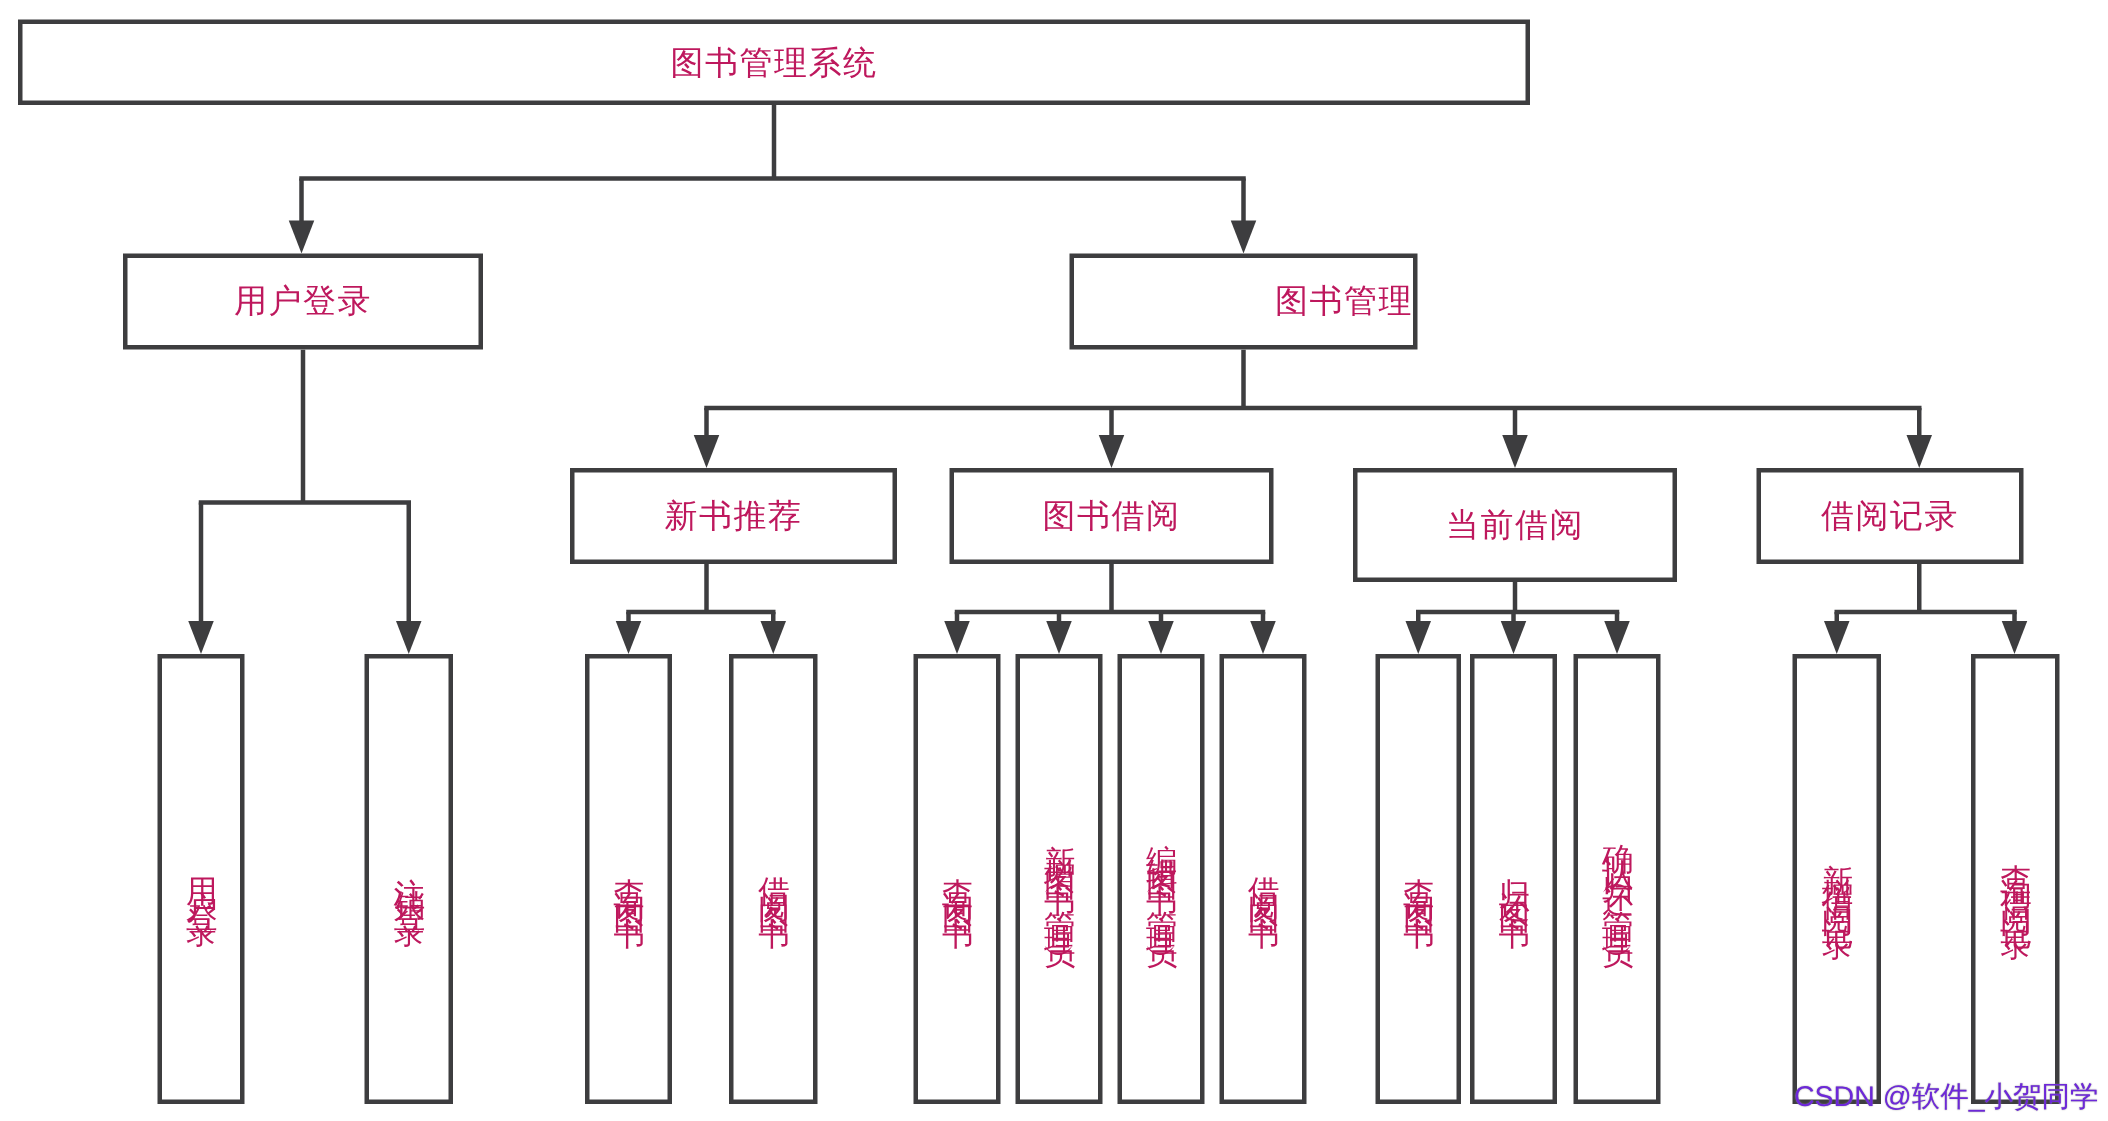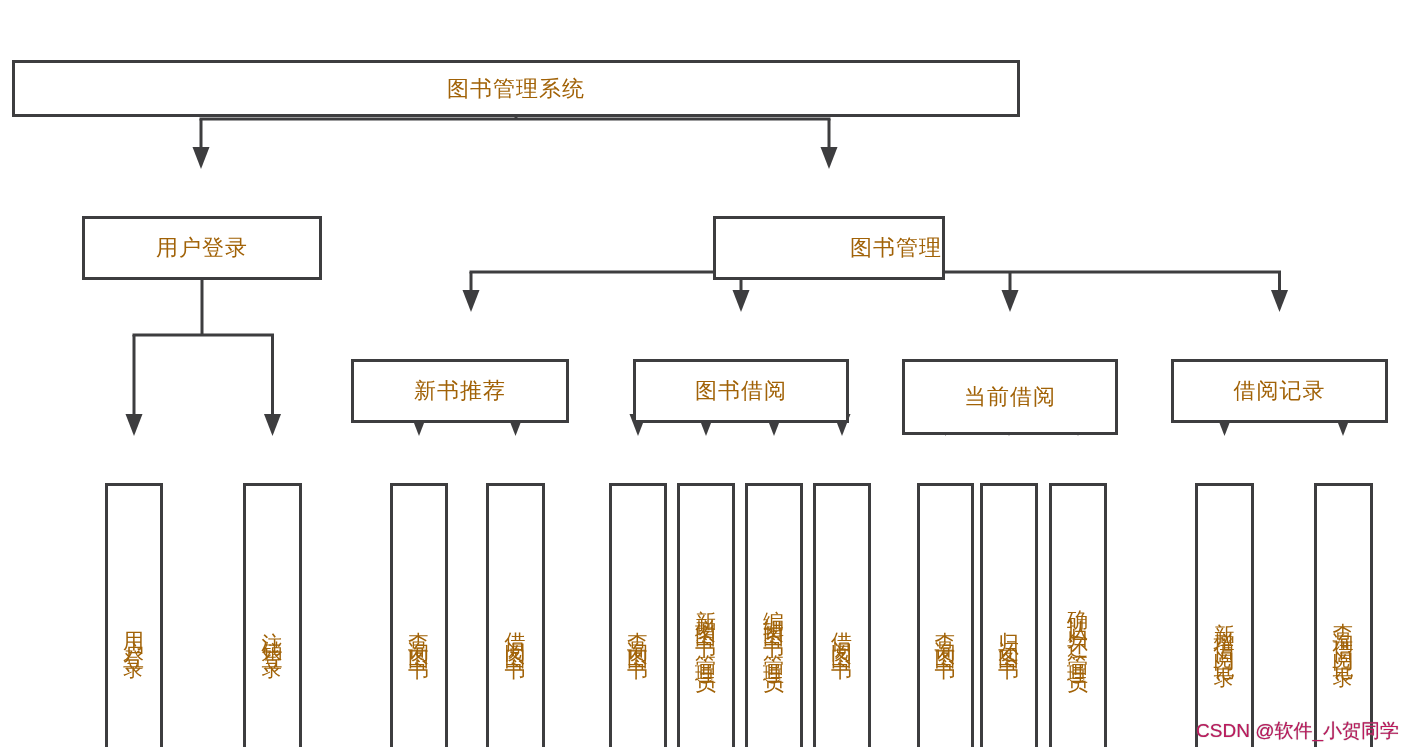--- a/index.html
+++ b/index.html
@@ -23,42 +23,41 @@
   }
   .node {
     position: absolute;
     box-sizing: border-box;
     background: #ffffff;
     border: 3px solid #3d3d3f;
     display: flex;
     align-items: center;
     justify-content: center;
     z-index: 1;
-    color: #a16207;
-    margin-top: 47px;
+    color: #be185d;
   }
   .node .hlabel {
     font-size: 22px;
     letter-spacing: 1px;
     white-space: nowrap;
   }
   .node .vlabel {
     writing-mode: vertical-rl;
     text-orientation: mixed;
     font-size: 21px;
     letter-spacing: 9px;
     line-height: 1;
     white-space: nowrap;
   }
   #watermark {
     position: absolute;
     right: 6px;
     bottom: 3px;
     font-size: 19px;
-    color: #be185d;
+    color: #6d28d9;
     text-shadow: 0 0 1px #8a8a8a;
     z-index: 2;
     white-space: nowrap;
   }
 </style>
 </head>
 <body>
 
 <div id="canvas">
 
@@ -135,30 +134,30 @@
     <span class="hlabel">图书管理系统</span>
   </div>
 
   <div class="node" style="left:82px; top:169px; width:240px; height:64px;">
     <span class="hlabel">用户登录</span>
   </div>
   <div class="node" style="left:713px; top:169px; width:232px; height:64px;justify-content:flex-end;">
     <span class="hlabel">图书管理</span>
   </div>
 
-  <div class="node" style="left:351px; top:312px; width:218px; height:64px;">
+  <div class="node" style="left:380px; top:312px; width:218px; height:64px;">
     <span class="hlabel">新书推荐</span>
   </div>
   <div class="node" style="left:633px; top:312px; width:216px; height:64px;">
     <span class="hlabel">图书借阅</span>
   </div>
   <div class="node" style="left:902px; top:312px; width:216px; height:76px;">
     <span class="hlabel">当前借阅</span>
   </div>
-  <div class="node" style="left:1171px; top:312px; width:217px; height:64px;">
+  <div class="node" style="left:1171px; top:312px; width:178px; height:64px;">
     <span class="hlabel">借阅记录</span>
   </div>
 
   <div class="node" style="left:105px; top:436px; width:58px; height:300px;">
     <span class="vlabel">用户登录</span>
   </div>
   <div class="node" style="left:243px; top:436px; width:59px; height:300px;">
     <span class="vlabel">注销登录</span>
   </div>
 

